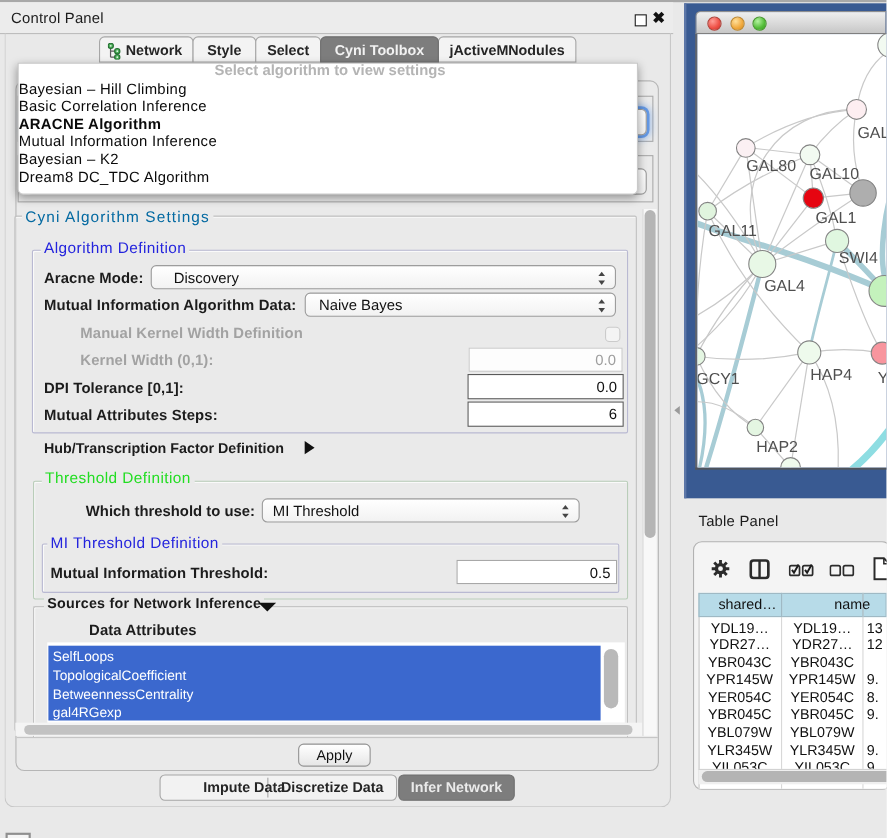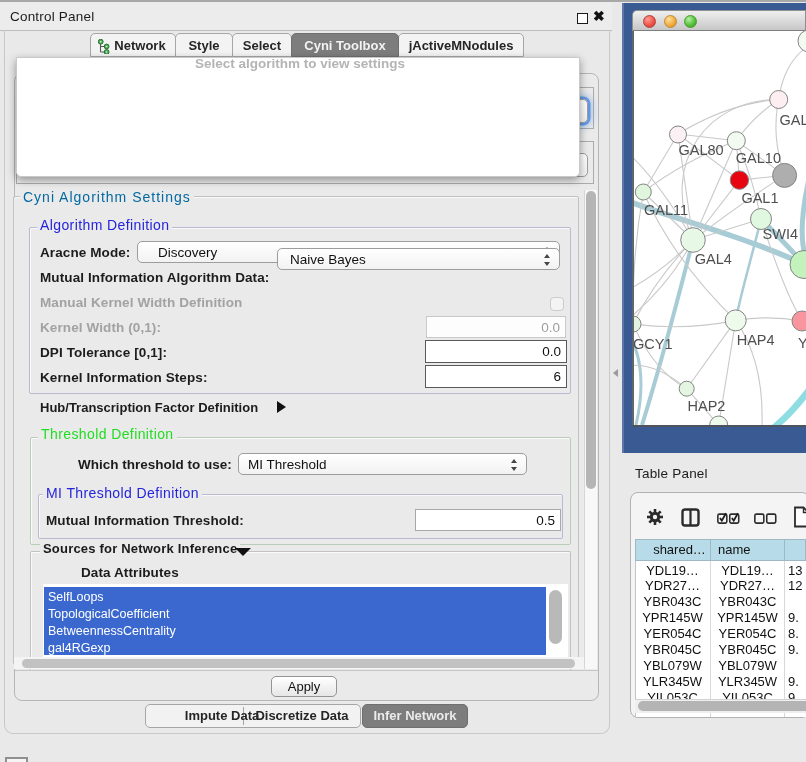--- a/index.html
+++ b/index.html
@@ -1,21 +1,21 @@
 <!DOCTYPE html>
 <html><head>
 <meta charset="utf-8">
 <style>
   html,body{margin:0;padding:0;}
   #app{position:relative;width:806px;height:762px;background:#e9e9e9;overflow:hidden;
        font-family:"Liberation Sans",sans-serif;-webkit-font-smoothing:antialiased;}
   .abs{position:absolute;}
   .lbl{position:absolute;font-size:13.5px;color:#1c1c1c;letter-spacing:.2px;white-space:nowrap;}
   .blbl{position:absolute;font-size:13.5px;font-weight:bold;color:#1c1c1c;letter-spacing:.1px;white-space:nowrap;}
-  .glbl{position:absolute;font-size:13.5px;font-weight:bold;color:#a2a2a2;letter-spacing:.1px;white-space:nowrap;}
+  .glbl{position:absolute;font-size:13.5px;font-weight:bold;color:#a2a2a2;letter-spacing:.1px;white-space:nowrap;margin-left:33px;}
   .combo{position:absolute;border:1px solid #9d9d9d;border-radius:5px;
          background:linear-gradient(#ffffff,#f2f2f2);box-sizing:border-box;}
   .combo .ct{position:absolute;left:9px;top:3px;font-size:13.5px;color:#111;white-space:nowrap;}
   .arr{position:absolute;right:6px;width:9px;color:#444;}
   .arr .u{position:absolute;top:4px;left:0;width:0;height:0;border-left:3.5px solid transparent;border-right:3.5px solid transparent;border-bottom:4.5px solid #454545;}
   .arr .d{position:absolute;top:12px;left:0;width:0;height:0;border-left:3.5px solid transparent;border-right:3.5px solid transparent;border-top:4.5px solid #454545;}
   .field{position:absolute;background:#fff;box-sizing:border-box;font-size:13.5px;color:#111;
          text-align:right;padding:3px 5px 0 0;}
   .gbox{position:absolute;border:1px solid #c1c1c1;border-radius:2px;
         box-shadow:inset 1px 1px 0 rgba(255,255,255,.75);}
@@ -76,34 +76,34 @@
 
   <div class="blbl" style="left:40px;top:245px;">Aracne Mode:</div>
   <div class="combo" style="left:137px;top:241px;width:423px;height:22px;">
     <span class="ct" style="left:20px;">Discovery</span>
     <span class="arr" style="top:1px;">
         <span class="u"></span>
         <span class="d"></span>
       </span>
   </div>
   <div class="blbl" style="left:40px;top:270px;">Mutual Information Algorithm Data:</div>
-  <div class="combo" style="left:277px;top:248px;width:283px;height:22px;text-align:right;">
+  <div class="combo" style="left:277px;top:266px;width:283px;height:22px;text-align:right;">
     <span class="ct" style="left:12px;">Naive Bayes</span>
     <span class="arr" style="top:1px;">
         <span class="u"></span>
         <span class="d"></span>
       </span>
   </div>
   <div class="glbl" style="left:40px;top:295px;">Manual Kernel Width Definition</div>
   <div class="abs" style="left:550px;top:297px;width:14px;height:14px;border:1px solid #cbcbcb;border-radius:4px;background:#f4f4f4;box-sizing:border-box;"></div>
   <div class="glbl" style="left:40px;top:320px;text-align:right;">Kernel Width (0,1):</div>
   <div class="field" style="left:426px;top:316px;width:140px;height:22px;border:1px solid #c9c9c9;background:#fdfdfd;color:#9e9e9e;">0.0</div>
   <div class="blbl" style="left:40px;top:345px;">DPI Tolerance [0,1]:</div>
   <div class="field" style="left:425px;top:340px;width:142px;height:23px;border:1.5px solid #5a5a5a;">0.0</div>
-  <div class="blbl" style="left:40px;top:370px;">Kernel Information Steps:</div>
+  <div class="blbl" style="left:40px;top:370px;">Mutual Attributes Steps:</div>
   <div class="field" style="left:425px;top:365px;width:142px;height:23px;border:1.5px solid #5a5a5a;">6</div>
 
   <div class="blbl" style="left:40px;top:400px;font-size:13px;letter-spacing:0;">Hub/Transcription Factor Definition</div>
   <div class="abs" style="left:277px;top:401px;width:0;height:0;border-top:6px solid transparent;border-bottom:6px solid transparent;border-left:9px solid #111;"></div>
 
   <div class="gbox" style="left:30px;top:437px;width:539px;height:106px;border-color:#b9cdb9;"></div>
   <div class="gtitle" style="left:38px;top:426px;color:#22dd22;">Threshold Definition</div>
   <div class="blbl" style="left:78px;top:457px;letter-spacing:0;">Which threshold to use:</div>
   <div class="combo" style="left:238px;top:453px;width:289px;height:22px;">
     <span class="ct">MI Threshold</span>
@@ -141,20 +141,21 @@
   <div class="abs" style="left:145px;top:704px;width:98px;height:24px;text-align:center;font-size:13px;font-weight:bold;color:#252525;line-height:24px;padding-left:28px;">Impute Data</div>
   <div class="abs" style="left:243px;top:704px;width:118px;height:24px;text-align:center;font-size:13px;font-weight:bold;color:#252525;line-height:24px;">Discretize Data</div>
   <div class="abs" style="left:362px;top:704px;width:106px;height:24px;background:#7d7d7d;border:1px solid #6f6f6f;border-radius:5px;box-sizing:border-box;text-align:center;font-size:13px;font-weight:bold;color:#ebebeb;line-height:22px;">Infer Network</div>
 
   <div class="abs" style="left:5px;top:757px;width:19px;height:10px;border:2px solid #8f8f8f;background:#f5f5f5;"></div>
 
   <div class="abs" style="left:613px;top:369px;width:0;height:0;border-top:4px solid transparent;border-bottom:4px solid transparent;border-right:5px solid #9a9a9a;"></div>
 
   <div class="abs" style="left:16px;top:57px;width:564px;height:120px;background:#ffffff;border:1px solid #c9c9c9;border-radius:0 0 5px 5px;box-shadow:0 3px 9px rgba(0,0,0,.38);box-sizing:border-box;"></div>
   <div class="abs" style="left:195px;top:56px;font-size:13.5px;font-weight:bold;color:#b4b4b4;">Select algorithm to view settings</div>
+  <div class="abs" style="left:17px;top:73px;font-size:13.5px;letter-spacing:.3px;color:#0a0a0a;line-height:16px;white-space:nowrap;">Bayesian – Hill Climbing<br>Basic Correlation Inference<br><b>ARACNE Algorithm</b><br>Mutual Information Inference<br>Bayesian – K2<br>Dream8 DC_TDC Algorithm</div>
 
   <div class="abs" style="left:622px;top:3px;width:184px;height:450px;background:#395a92;border-left:2px solid #5d77a8;box-sizing:border-box;"></div>
   <div class="abs" style="left:632px;top:10px;width:174px;height:21px;background:linear-gradient(#efefef,#c7c7c7);border:1px solid #8f8f8f;border-bottom-color:#7f7f7f;border-radius:5px 0 0 0;box-sizing:border-box;"></div>
   <div class="abs" style="left:643px;top:15px;width:11px;height:11px;border-radius:50%;background:radial-gradient(circle at 35% 30%,#ff9d96,#ee4e44 60%,#c33830);border:0.5px solid #b0423a;"></div>
   <div class="abs" style="left:664px;top:15px;width:11px;height:11px;border-radius:50%;background:radial-gradient(circle at 35% 30%,#ffe09a,#f0a83c 60%,#cf8c28);border:0.5px solid #c08a30;"></div>
   <div class="abs" style="left:684px;top:15px;width:11px;height:11px;border-radius:50%;background:radial-gradient(circle at 35% 30%,#b4f3a0,#52bc37 60%,#3f9c2a);border:0.5px solid #48992f;"></div>
 
   <div class="abs" style="left:632px;top:31px;width:2px;height:396px;background:#61656c;"></div>
   <div class="abs" style="left:632px;top:425px;width:174px;height:2px;background:#4f545c;"></div>
   <div class="abs" style="left:634px;top:31px;width:172px;height:394px;background:#ffffff;overflow:hidden;">
@@ -271,21 +272,21 @@
     <path d="M 10.5 1.5 L 10.5 6.5 L 15.5 6.5" fill="none" stroke="#2b2b2b" stroke-width="1.4"></path>
   </svg>
 
   <div class="abs" style="left:635px;top:539px;width:171px;height:178px;background:#ffffff;border-left:1px solid #c4c4c4;box-sizing:border-box;"></div>
   <div class="abs" style="left:635px;top:539px;width:171px;height:22px;background:#b7dbe8;border:1px solid #9fb9c4;box-sizing:border-box;"></div>
   <div class="abs" style="left:710px;top:539px;width:1px;height:178px;background:#d8d8d8;"></div>
   <div class="abs" style="left:784px;top:539px;width:1px;height:178px;background:#d8d8d8;"></div>
   <div class="abs" style="left:710px;top:539px;width:1px;height:22px;background:#9fb9c4;"></div>
   <div class="abs" style="left:784px;top:539px;width:1px;height:22px;background:#9fb9c4;"></div>
   <div class="abs" style="left:642px;top:542px;width:75px;text-align:center;font-size:13px;color:#111;">shared…</div>
-  <div class="abs" style="left:718px;top:542px;width:73px;text-align:left;font-size:13px;color:#111;">name</div>
+  <div class="abs" style="left:718px;top:542px;width:73px;text-align:right;font-size:13px;color:#111;">name</div>
 
   <div class="abs" style="left:635px;top:562.5px;width:75px;text-align:center;font-size:13px;color:#111;line-height:15.9px;">YDL19…<br>YDR27…<br>YBR043C<br>YPR145W<br>YER054C<br>YBR045C<br>YBL079W<br>YLR345W<br>YIL053C</div>
   <div class="abs" style="left:711px;top:562.5px;width:73px;text-align:center;font-size:13px;color:#111;line-height:15.9px;">YDL19…<br>YDR27…<br>YBR043C<br>YPR145W<br>YER054C<br>YBR045C<br>YBL079W<br>YLR345W<br>YIL053C</div>
   <div class="abs" style="left:788px;top:562.5px;width:20px;font-size:13px;color:#111;line-height:15.9px;">13<br>12<br>&nbsp;<br>9.<br>8.<br>9.<br>&nbsp;<br>9.<br>9</div>
 
   <div class="abs" style="left:635px;top:699px;width:171px;height:14px;background:#efefef;border-top:1px solid #d2d2d2;box-sizing:border-box;"></div>
   <div class="abs" style="left:638px;top:701px;width:168px;height:10px;background:#b4b4b4;border-radius:5px 0 0 5px;"></div>
 
 </div>
 

